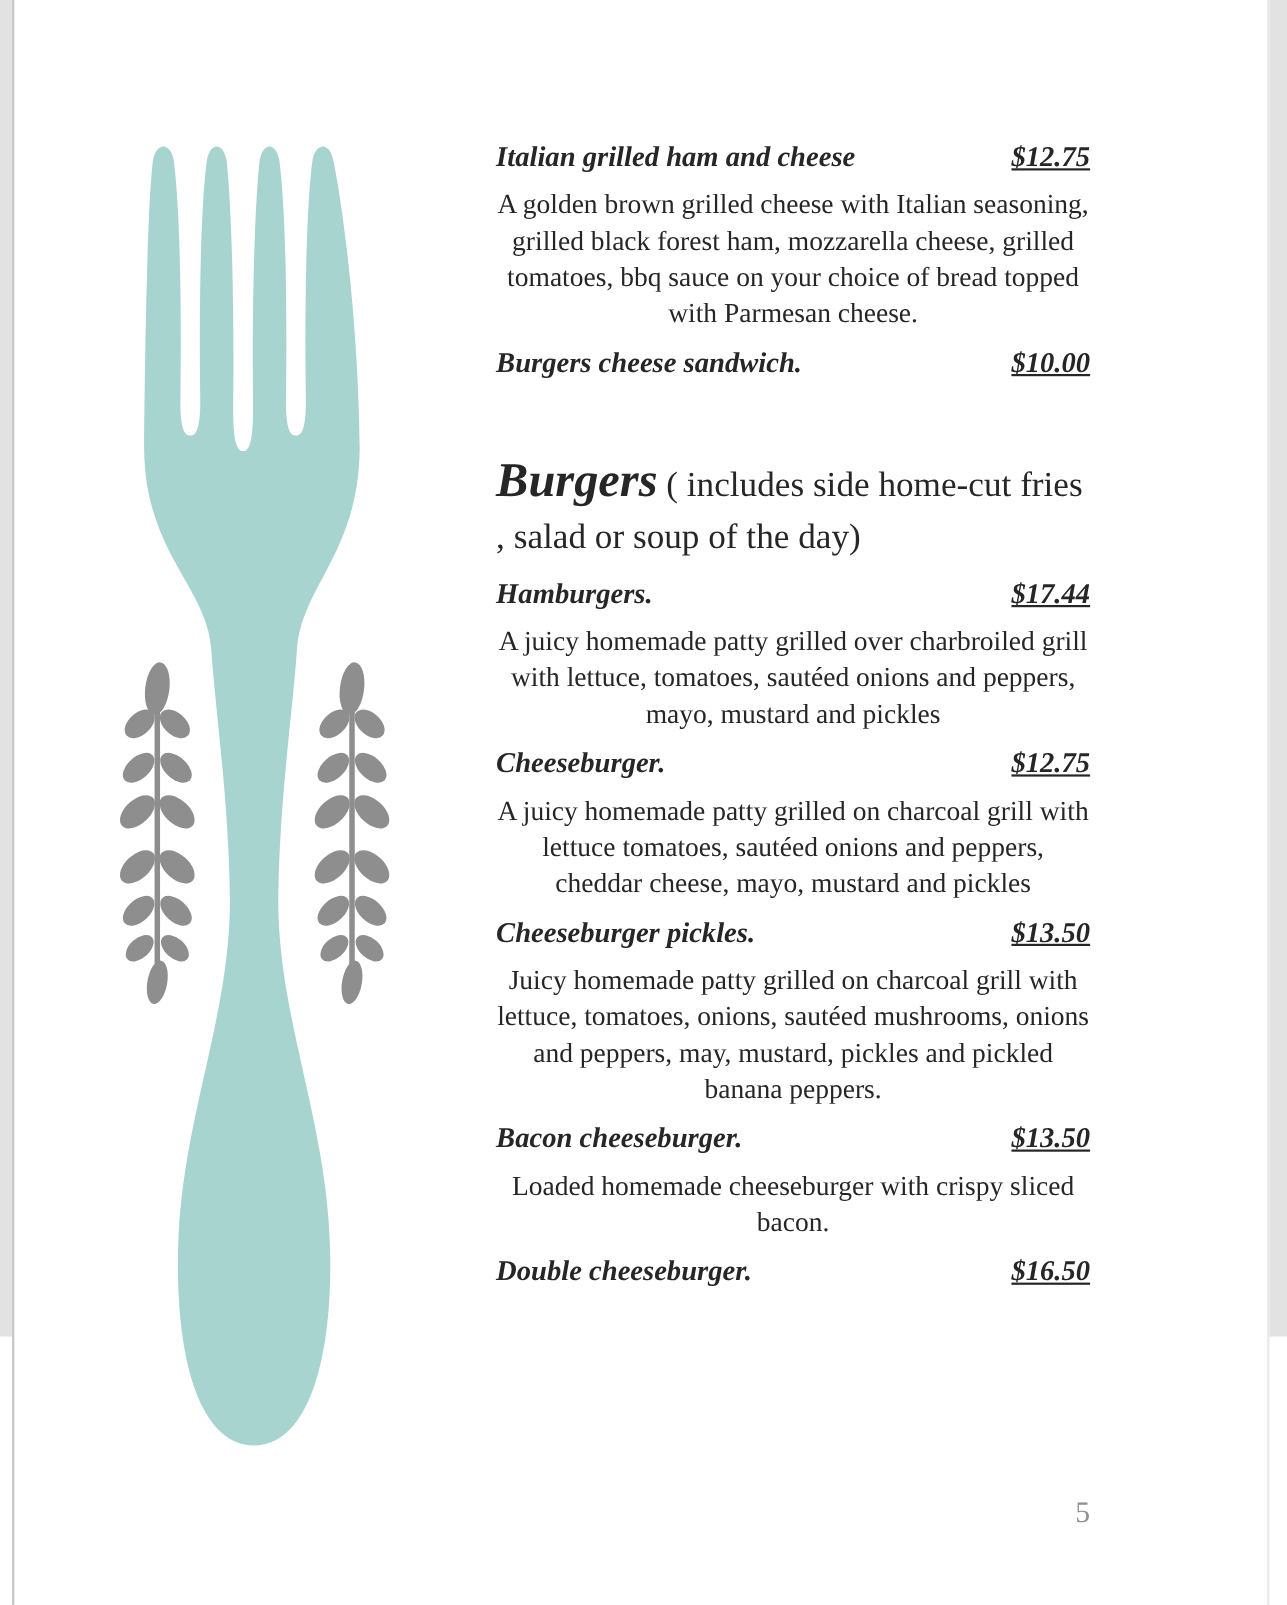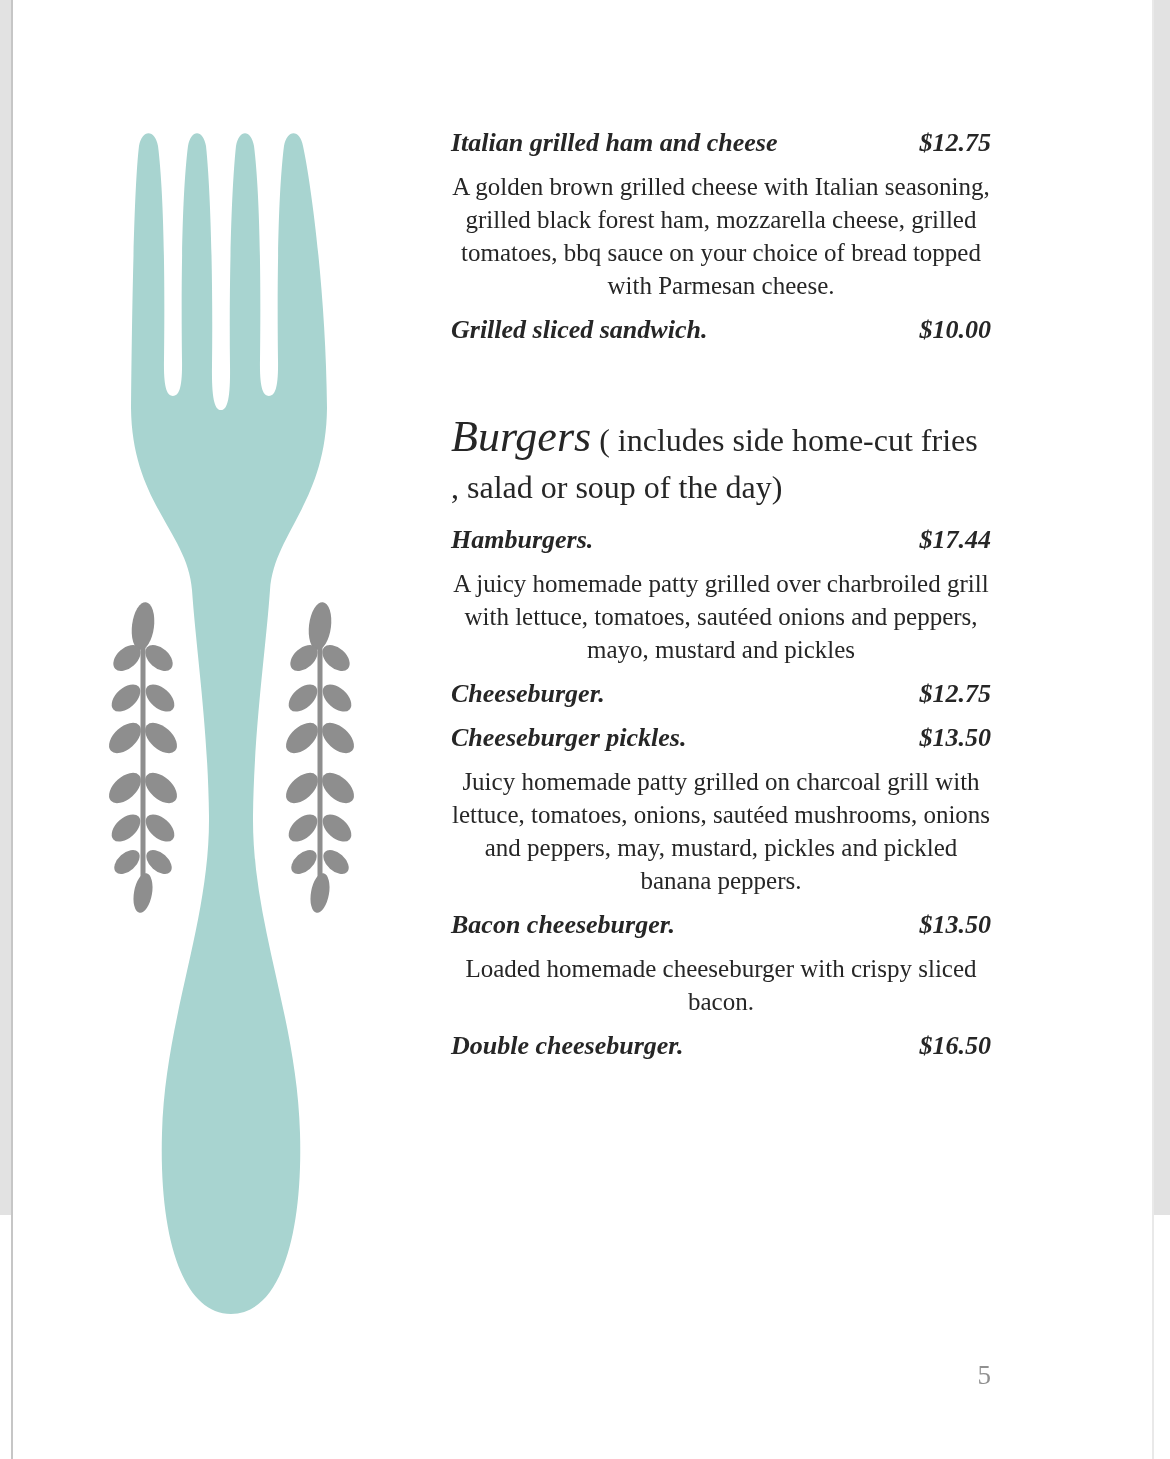--- a/index.html
+++ b/index.html
@@ -49,39 +49,39 @@
     display: flex;
     justify-content: space-between;
     align-items: baseline;
     font-weight: bold;
     font-style: italic;
     font-size: 26px;
     line-height: 34px;
     margin: 0 0 10px 0;
   }
   .item-name { white-space: nowrap; }
-  .item-price { white-space: nowrap; }
+  .item-price { white-space: nowrap; text-decoration: underline; }
   .desc {
     font-size: 25px;
     line-height: 33px;
     margin: 0 0 11px 0;
     font-weight: normal;
     font-style: normal;
     text-align: center;
   }
   .section {
     margin: 56px 0 12px 0;
     font-size: 32px;
     line-height: 47px;
     font-weight: normal;
     font-style: normal;
   }
   .section .big {
     font-size: 44px;
-    font-weight: normal;
+    font-weight: bold;
     font-style: italic;
   }
   .pagenum {
     position: absolute;
     left: 451px;
     top: 1360px;
     width: 540px;
     text-align: right;
     font-size: 27px;
     color: #909090;
@@ -162,39 +162,40 @@
 
   <main class="menu-col">
 
     <div class="item-row">
       <span class="item-name">Italian grilled ham and cheese</span>
       <span class="item-price">$12.75</span>
     </div>
     <p class="desc">A golden brown grilled cheese with Italian seasoning, grilled black forest ham, mozzarella cheese, grilled tomatoes, bbq sauce on your choice of bread topped with Parmesan cheese.</p>
 
     <div class="item-row">
-      <span class="item-name">Grilled sliced sandwich.</span>
+      <span class="item-name">Burgers cheese sandwich.</span>
       <span class="item-price">$10.00</span>
     </div>
 
     <h2 class="section">
       <span class="big">Burgers</span>
       <span class="sub">( includes side home-cut fries , salad or soup of the day)</span>
     </h2>
 
     <div class="item-row">
       <span class="item-name">Hamburgers.</span>
       <span class="item-price">$17.44</span>
     </div>
     <p class="desc">A juicy homemade patty grilled over charbroiled grill with lettuce, tomatoes, sautéed onions and peppers, mayo, mustard and pickles</p>
 
     <div class="item-row">
       <span class="item-name">Cheeseburger.</span>
       <span class="item-price">$12.75</span>
     </div>
+    <p class="desc">A juicy homemade patty grilled on charcoal grill with lettuce tomatoes, sautéed onions and peppers, cheddar cheese, mayo, mustard and pickles</p>
 
     <div class="item-row">
       <span class="item-name">Cheeseburger pickles.</span>
       <span class="item-price">$13.50</span>
     </div>
     <p class="desc">Juicy homemade patty grilled on charcoal grill with lettuce, tomatoes, onions, sautéed mushrooms, onions and peppers, may, mustard, pickles and pickled banana peppers.</p>
 
     <div class="item-row">
       <span class="item-name">Bacon cheeseburger.</span>
       <span class="item-price">$13.50</span>

